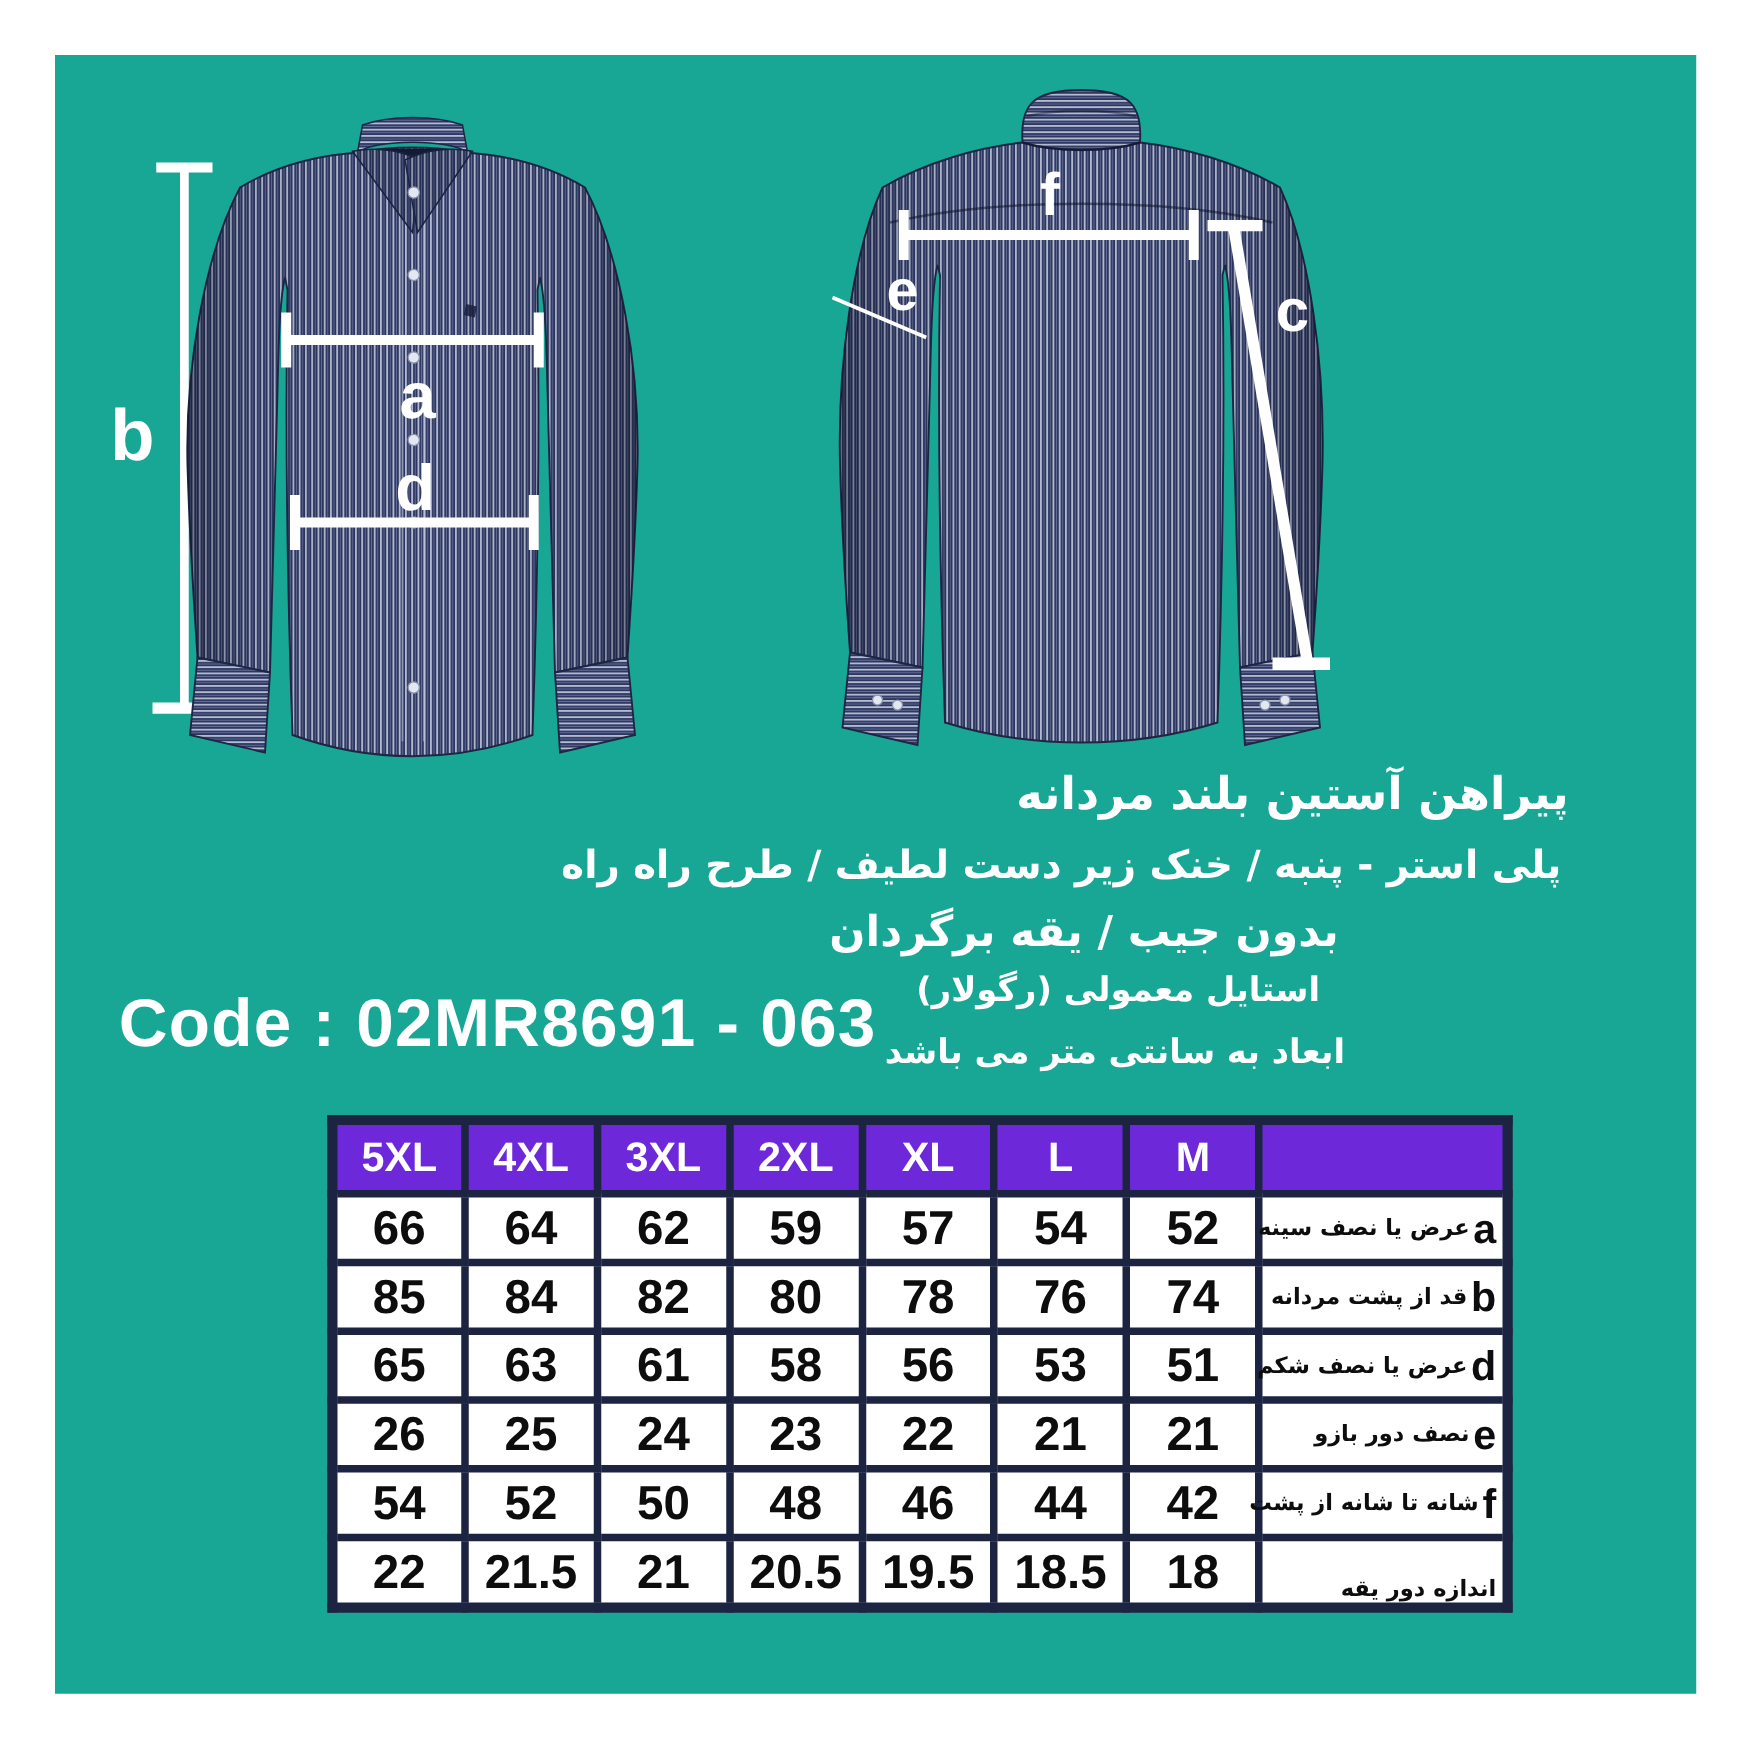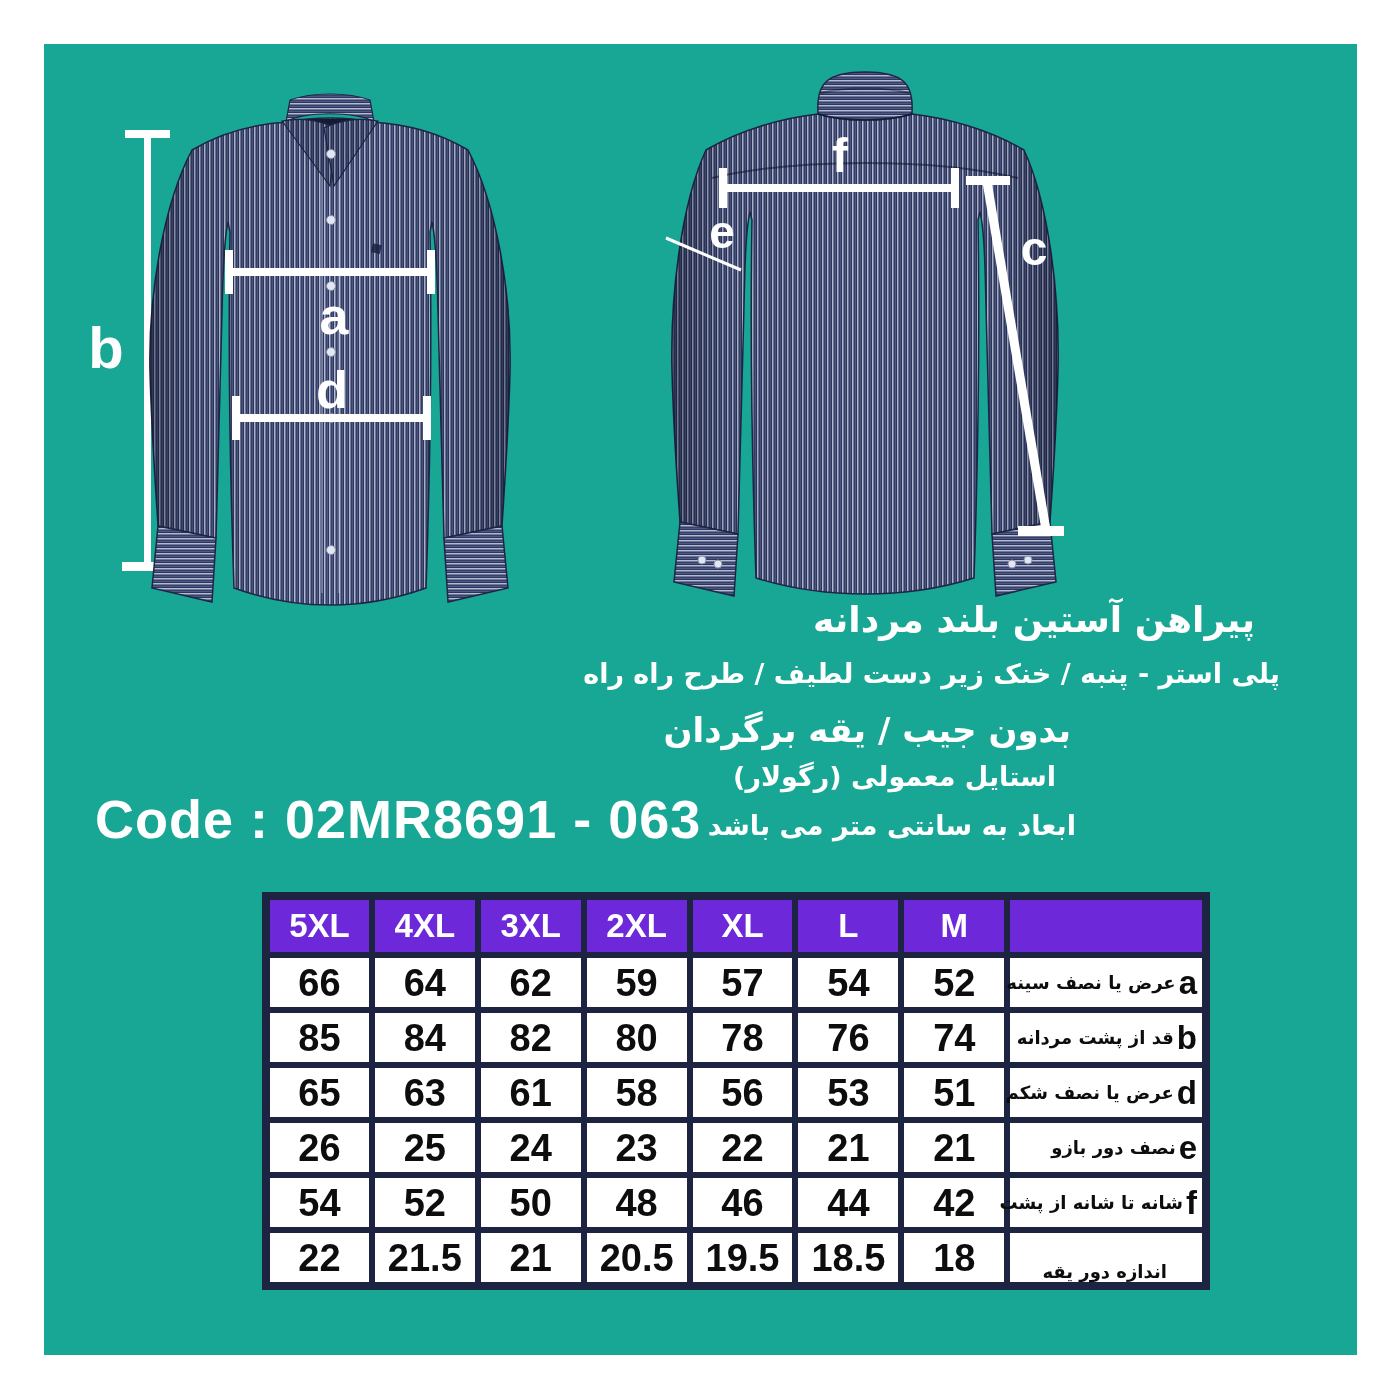--- a/index.html
+++ b/index.html
@@ -10,24 +10,24 @@
   .panel{
     position:absolute;left:44px;top:44px;width:1313px;height:1311px;
     background:#18a695;
   }
   svg{display:block;}
   .layer{position:absolute;left:0;top:0;pointer-events:none;}
 
   
   .fa-text{
     color:#ffffff;font-weight:bold;direction:rtl;white-space:nowrap;
-    font-family:"DejaVu Sans",sans-serif;position:absolute;
+    font-family:"DejaVu Sans",sans-serif;position:absolute;margin-top:16px;
   }
   #title{top:599px;right:145px;font-size:36px;}
-  #spec0{top:658px;right:120px;font-size:27px;}
+  #spec0{top:658px;right:151px;font-size:31px;}
   #spec1{top:710px;right:329px;font-size:34px;}
   #spec2{top:761px;right:344px;font-size:27px;text-align:right;}
   #spec3{top:810px;right:324px;font-size:27px;}
   #code{
     position:absolute;left:95px;top:788px;color:#ffffff;font-weight:bold;
     font-size:54px;letter-spacing:1px;white-space:nowrap;
   }
 
   
   #size-table{
@@ -42,21 +42,21 @@
   }
   #size-table td.val{
     background:#ffffff;color:#0d0d0d;font-size:38px;font-weight:bold;
     height:49px;text-align:center;line-height:1;
   }
   #size-table td.lab{background:#ffffff;height:49px;}
   .labwrap{
     display:flex;flex-direction:row-reverse;align-items:center;
     justify-content:flex-start;gap:3px;padding:0 5px 0 2px;height:100%;
   }
-  .labwrap.center{justify-content:center;margin-top:28px;}
+  .labwrap.center{justify-content:flex-start;margin-top:28px;}
   .letter{
     font-size:33px;font-weight:bold;color:#0d0d0d;line-height:1;
     font-family:"Liberation Sans",sans-serif;
   }
   .falabel{
     font-size:18px;font-weight:bold;color:#0d0d0d;direction:rtl;
     font-family:"DejaVu Sans",sans-serif;line-height:1.1;white-space:nowrap;
   }
   .mtext{
     font-family:"Liberation Sans",sans-serif;font-weight:bold;fill:#ffffff;

